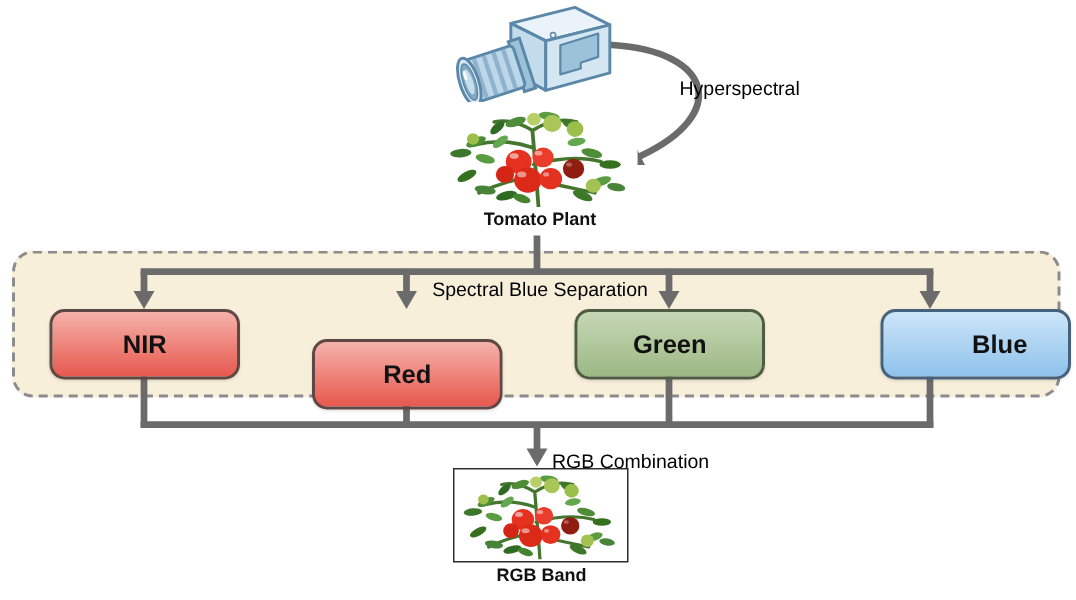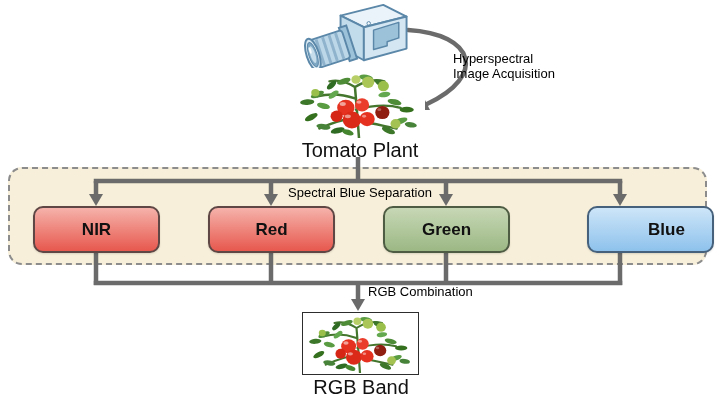--- a/index.html
+++ b/index.html
@@ -35,42 +35,42 @@
     width: 127px; height: 47px;
     border: 2px solid #5a4a47;
     border-radius: 10px;
     display: flex; align-items: center; justify-content: center;
     font-size: 17px; font-weight: bold;
     color: var(--text, #111);
     z-index: 3;
     box-shadow: 0 1px 2px rgba(0,0,0,0.12);
   }
   #band-nir   { left: 33px; }
-  #band-red   { left: 208px; }
+  #band-red   { left: 208px; margin-top: 20px; }
   #band-green { left: 383px; }
   #band-blue  { left: 587px; padding-left: 32px; }
 
   .small-label {
     position: absolute;
     font-size: 13px;
     color: #000000;
     white-space: nowrap;
     z-index: 3;
   }
   .bold-label {
     position: absolute;
-    font-size: 20px;
-    font-weight: normal;
+    font-size: 12px;
+    font-weight: bold;
     color: #111;
     white-space: nowrap;
     transform: translateX(-50%);
     z-index: 3;
   }
   #separation-label { left: 360px; top: 185px; transform: translateX(-50%); }
-  #combination-label { left: 368px; top: 284px; }
+  #combination-label { left: 368px; top: 300px; }
   #acquisition-label { left: 453px; top: 51px; line-height: 15px; }
   #tomato-plant-label { left: 360px; top: 139px; }
   #rgb-image-label { left: 361px; top: 376px; }
 
   #camera-wrap {
     position: absolute; left: 300px; top: 2px;
     width: 118px; height: 66px; z-index: 3;
   }
   #plant-top-wrap {
     position: absolute; left: 293px; top: 70px;
@@ -199,21 +199,20 @@
   </div>
 
   <div id="plant-top-wrap">
     <svg width="132" height="68" viewBox="0 0 130 72" preserveAspectRatio="none">
         <use href="#tomato-plant"></use>
       </svg>
   </div>
 
   <div class="small-label" id="acquisition-label">
     <div>Hyperspectral</div>
-    <div>Image Acquisition</div>
   </div>
   <div class="bold-label" id="tomato-plant-label">Tomato Plant</div>
   <div class="small-label" id="separation-label">Spectral Blue Separation</div>
   <div class="small-label" id="combination-label">RGB Combination</div>
   <div class="bold-label" id="rgb-image-label">RGB Band</div>
 
   <div class="band-box" id="band-nir" style="background: linear-gradient(rgb(245, 178, 170), rgb(231, 88, 78)); border-color: rgb(95, 71, 69);">NIR</div>
   <div class="band-box" id="band-red" style="background: linear-gradient(rgb(245, 178, 170), rgb(231, 88, 78)); border-color: rgb(95, 71, 69);">Red</div>
   <div class="band-box" id="band-green" style="background: linear-gradient(rgb(198, 215, 181), rgb(156, 184, 132)); border-color: rgb(79, 92, 68);">Green</div>
   <div class="band-box" id="band-blue" style="background: linear-gradient(rgb(205, 229, 248), rgb(142, 194, 236)); border-color: rgb(70, 97, 124);">Blue</div>

